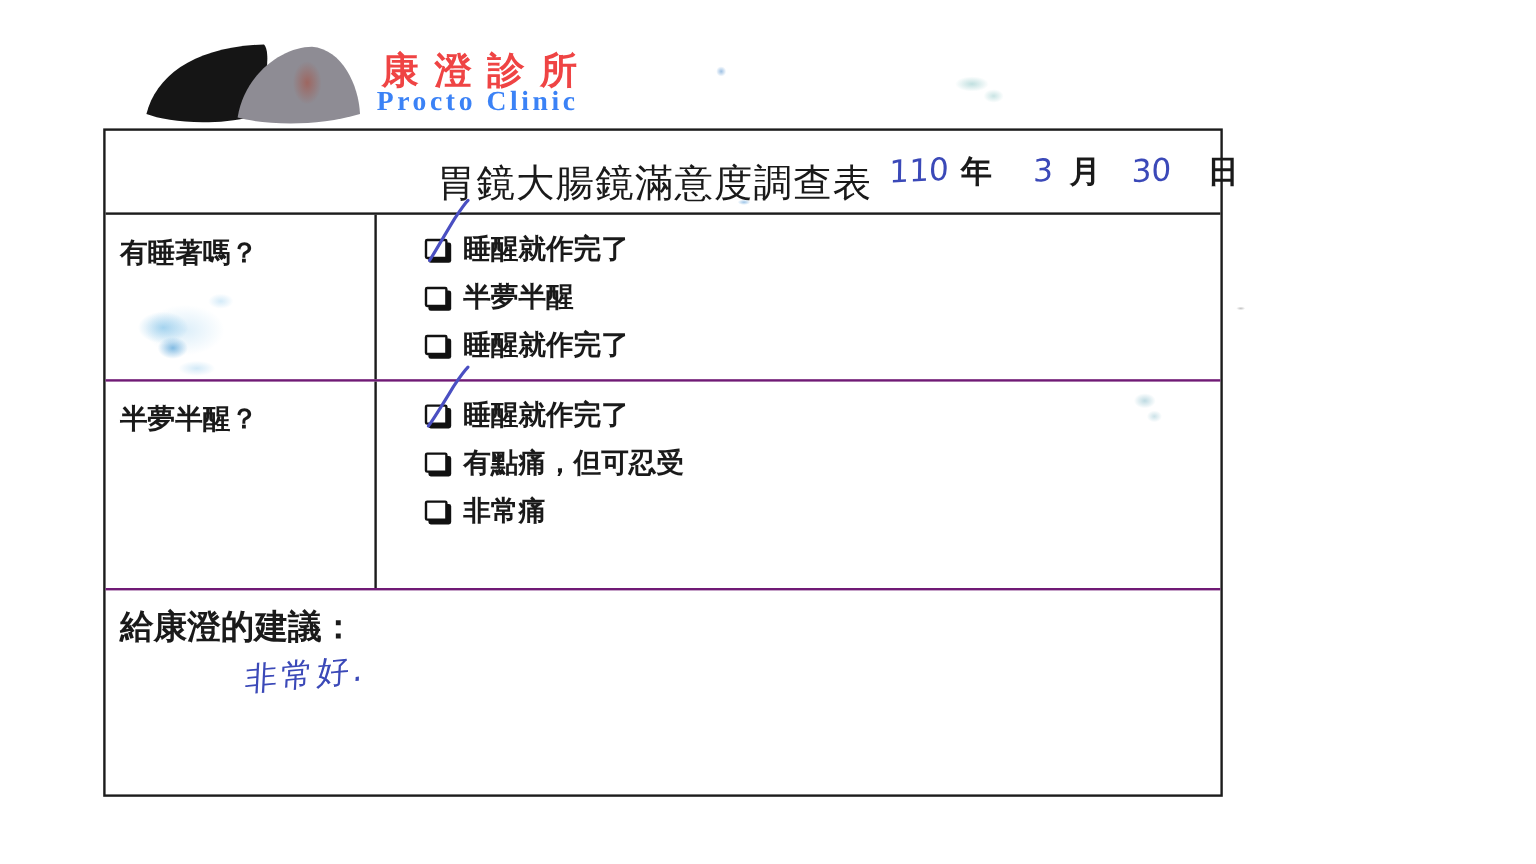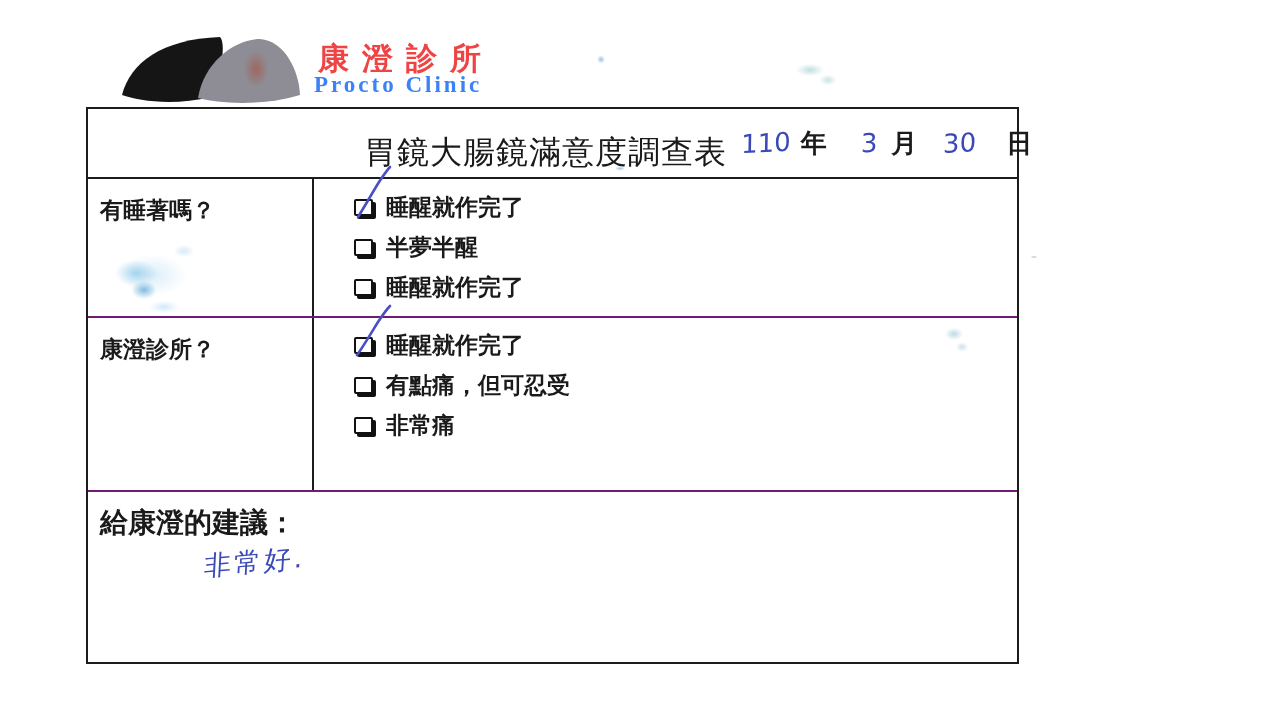--- a/index.html
+++ b/index.html
@@ -116,21 +116,21 @@
           <span class="opt-text">半夢半醒</span>
         </div>
         <div class="option">
           <span class="cb"></span>
           <span class="opt-text">睡醒就作完了</span>
         </div>
       </div>
     </div>
 
     <div class="qrow" id="qrow-2">
-      <div class="qleft">康澄診所？</div>
+      <div class="qleft">半夢半醒？</div>
       <div class="qright">
         <div class="option">
           <span class="cb">
             <svg class="check" viewBox="0 0 44 58">
               <path d="M6,52 C10,47 19,32 27,19 C31,13 36,6 39,3" fill="none" stroke="#4a4fc2" stroke-width="2.6" stroke-linecap="round"></path>
             </svg>
           </span>
           <span class="opt-text">睡醒就作完了</span>
         </div>
         <div class="option">

